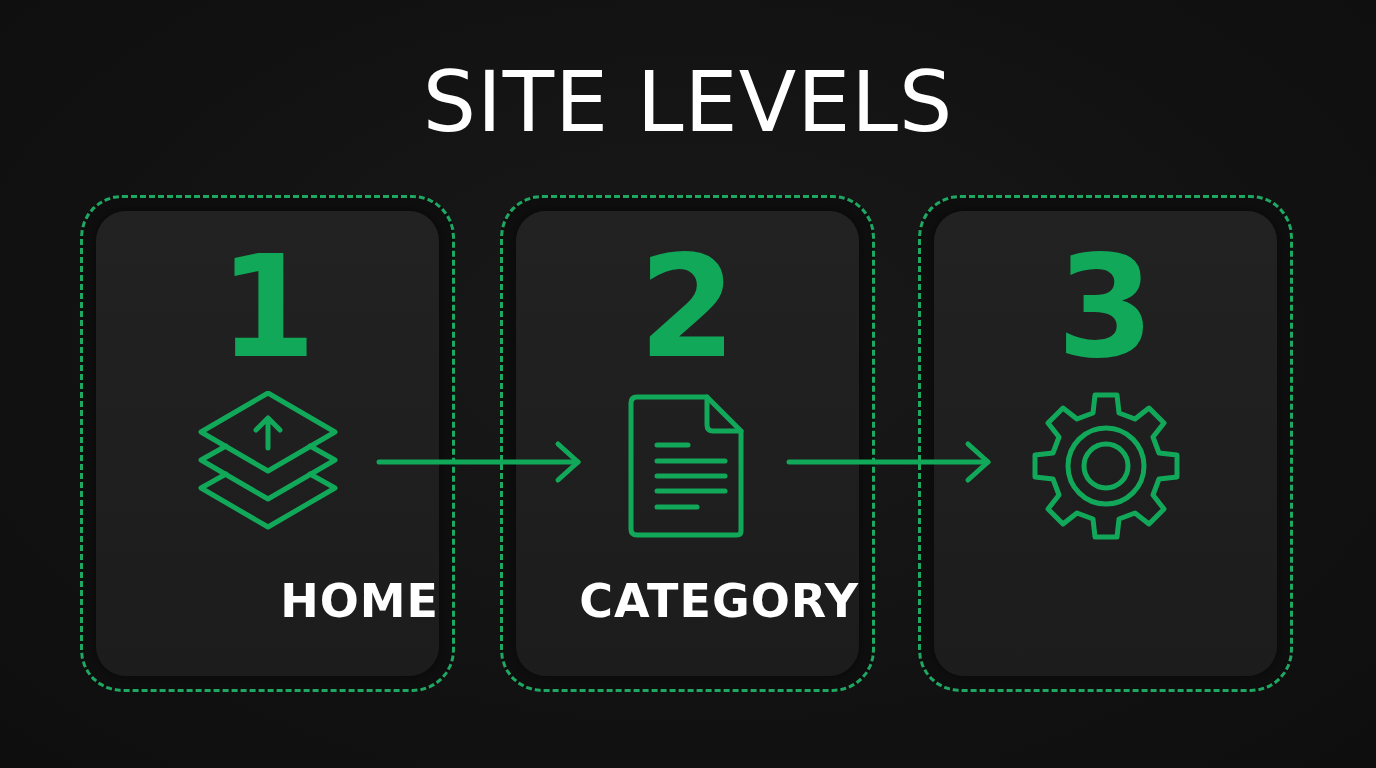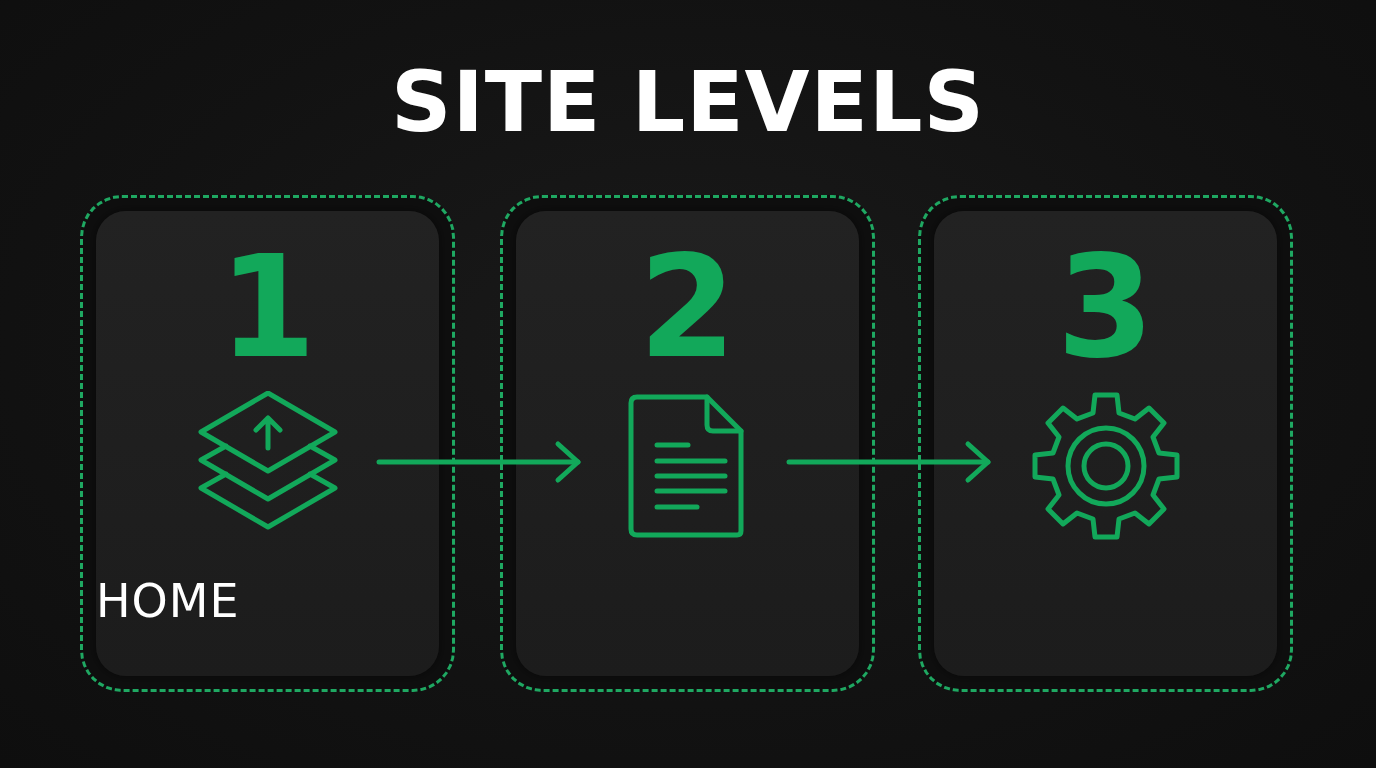--- a/index.html
+++ b/index.html
@@ -5,21 +5,21 @@
   html, body { margin: 0; padding: 0; }
   body {
     width: 1376px; height: 768px; overflow: hidden;
     background: radial-gradient(ellipse at 50% 45%, #1a1a1a 0%, #121212 60%, #0e0e0e 100%);
     font-family: "DejaVu Sans", "Liberation Sans", sans-serif;
     position: relative;
   }
   .title {
     position: absolute; left: 0; top: 52px; width: 1376px;
     text-align: center; color: #ffffff;
-    font-size: 84px; font-weight: bold; letter-spacing: 1px;
+    font-size: 84px; font-weight: normal; letter-spacing: 1px;
     line-height: 100px;
   }
   .card-outer {
     position: absolute; top: 195px; width: 375px; height: 497px;
     box-sizing: border-box;
     border: 3px dashed #1fa862;
     border-radius: 42px;
     background: #0f0f0f;
   }
   .card-inner {
@@ -32,22 +32,22 @@
     position: absolute; left: 0; right: 0; top: 22px;
     text-align: center; color: #12a85a;
     font-size: 140px; font-weight: bold; line-height: 150px;
   }
   .icon {
     position: absolute; left: 50%; top: 180px;
     width: 150px; height: 150px; margin-left: -75px;
   }
   .label {
     position: absolute; left: 0; right: 0; top: 362px;
-    text-align: left; color: #ffffff;
-    font-size: 46px; font-weight: normal; line-height: 56px;
+    text-align: right; color: #ffffff;
+    font-size: 46px; font-weight: bold; line-height: 56px;
     letter-spacing: 1px;
   }
   .arrow {
     position: absolute; top: 440px; width: 210px; height: 44px;
   }
 </style>
 </head>
 <body>
 
 <div class="title">SITE LEVELS</div>
@@ -71,20 +71,21 @@
     <div class="num">2</div>
     <svg class="icon" viewBox="0 0 150 150" fill="none" stroke="#12a85a" stroke-width="5" stroke-linejoin="round" stroke-linecap="round">
       <path d="M24 6 L94 6 L128 40 L128 140 Q128 144 124 144 L24 144 Q18 144 18 138 L18 12 Q18 6 24 6 Z"></path>
       <path d="M94 6 L94 34 Q94 40 100 40 L128 40"></path>
       <path d="M44 54 L75 54"></path>
       <path d="M44 70 L112 70"></path>
       <path d="M44 85 L112 85"></path>
       <path d="M44 100 L112 100"></path>
       <path d="M44 116 L84 116"></path>
     </svg>
+    <div class="label">CATEGORY</div>
   </div>
 </div>
 
 <div class="card-outer" style="left:918px;">
   <div class="card-inner">
     <div class="num">3</div>
     <svg class="icon" viewBox="0 0 150 150" fill="none" stroke="#12a85a" stroke-width="5" stroke-linejoin="round" stroke-linecap="round">
       <path d="M64 4 L86 4 L88 22 L104 28 L118 17 L133 32 L122 46 L128 62 L146 64 L146 86 L128 88 L122 104 L133 118 L118 133 L104 122 L88 128 L86 146 L64 146 L62 128 L46 122 L32 133 L17 118 L28 104 L22 88 L4 86 L4 64 L22 62 L28 46 L17 32 L32 17 L46 28 L62 22 Z"></path>
       <circle cx="75" cy="75" r="38"></circle>
       <circle cx="75" cy="75" r="22"></circle>

